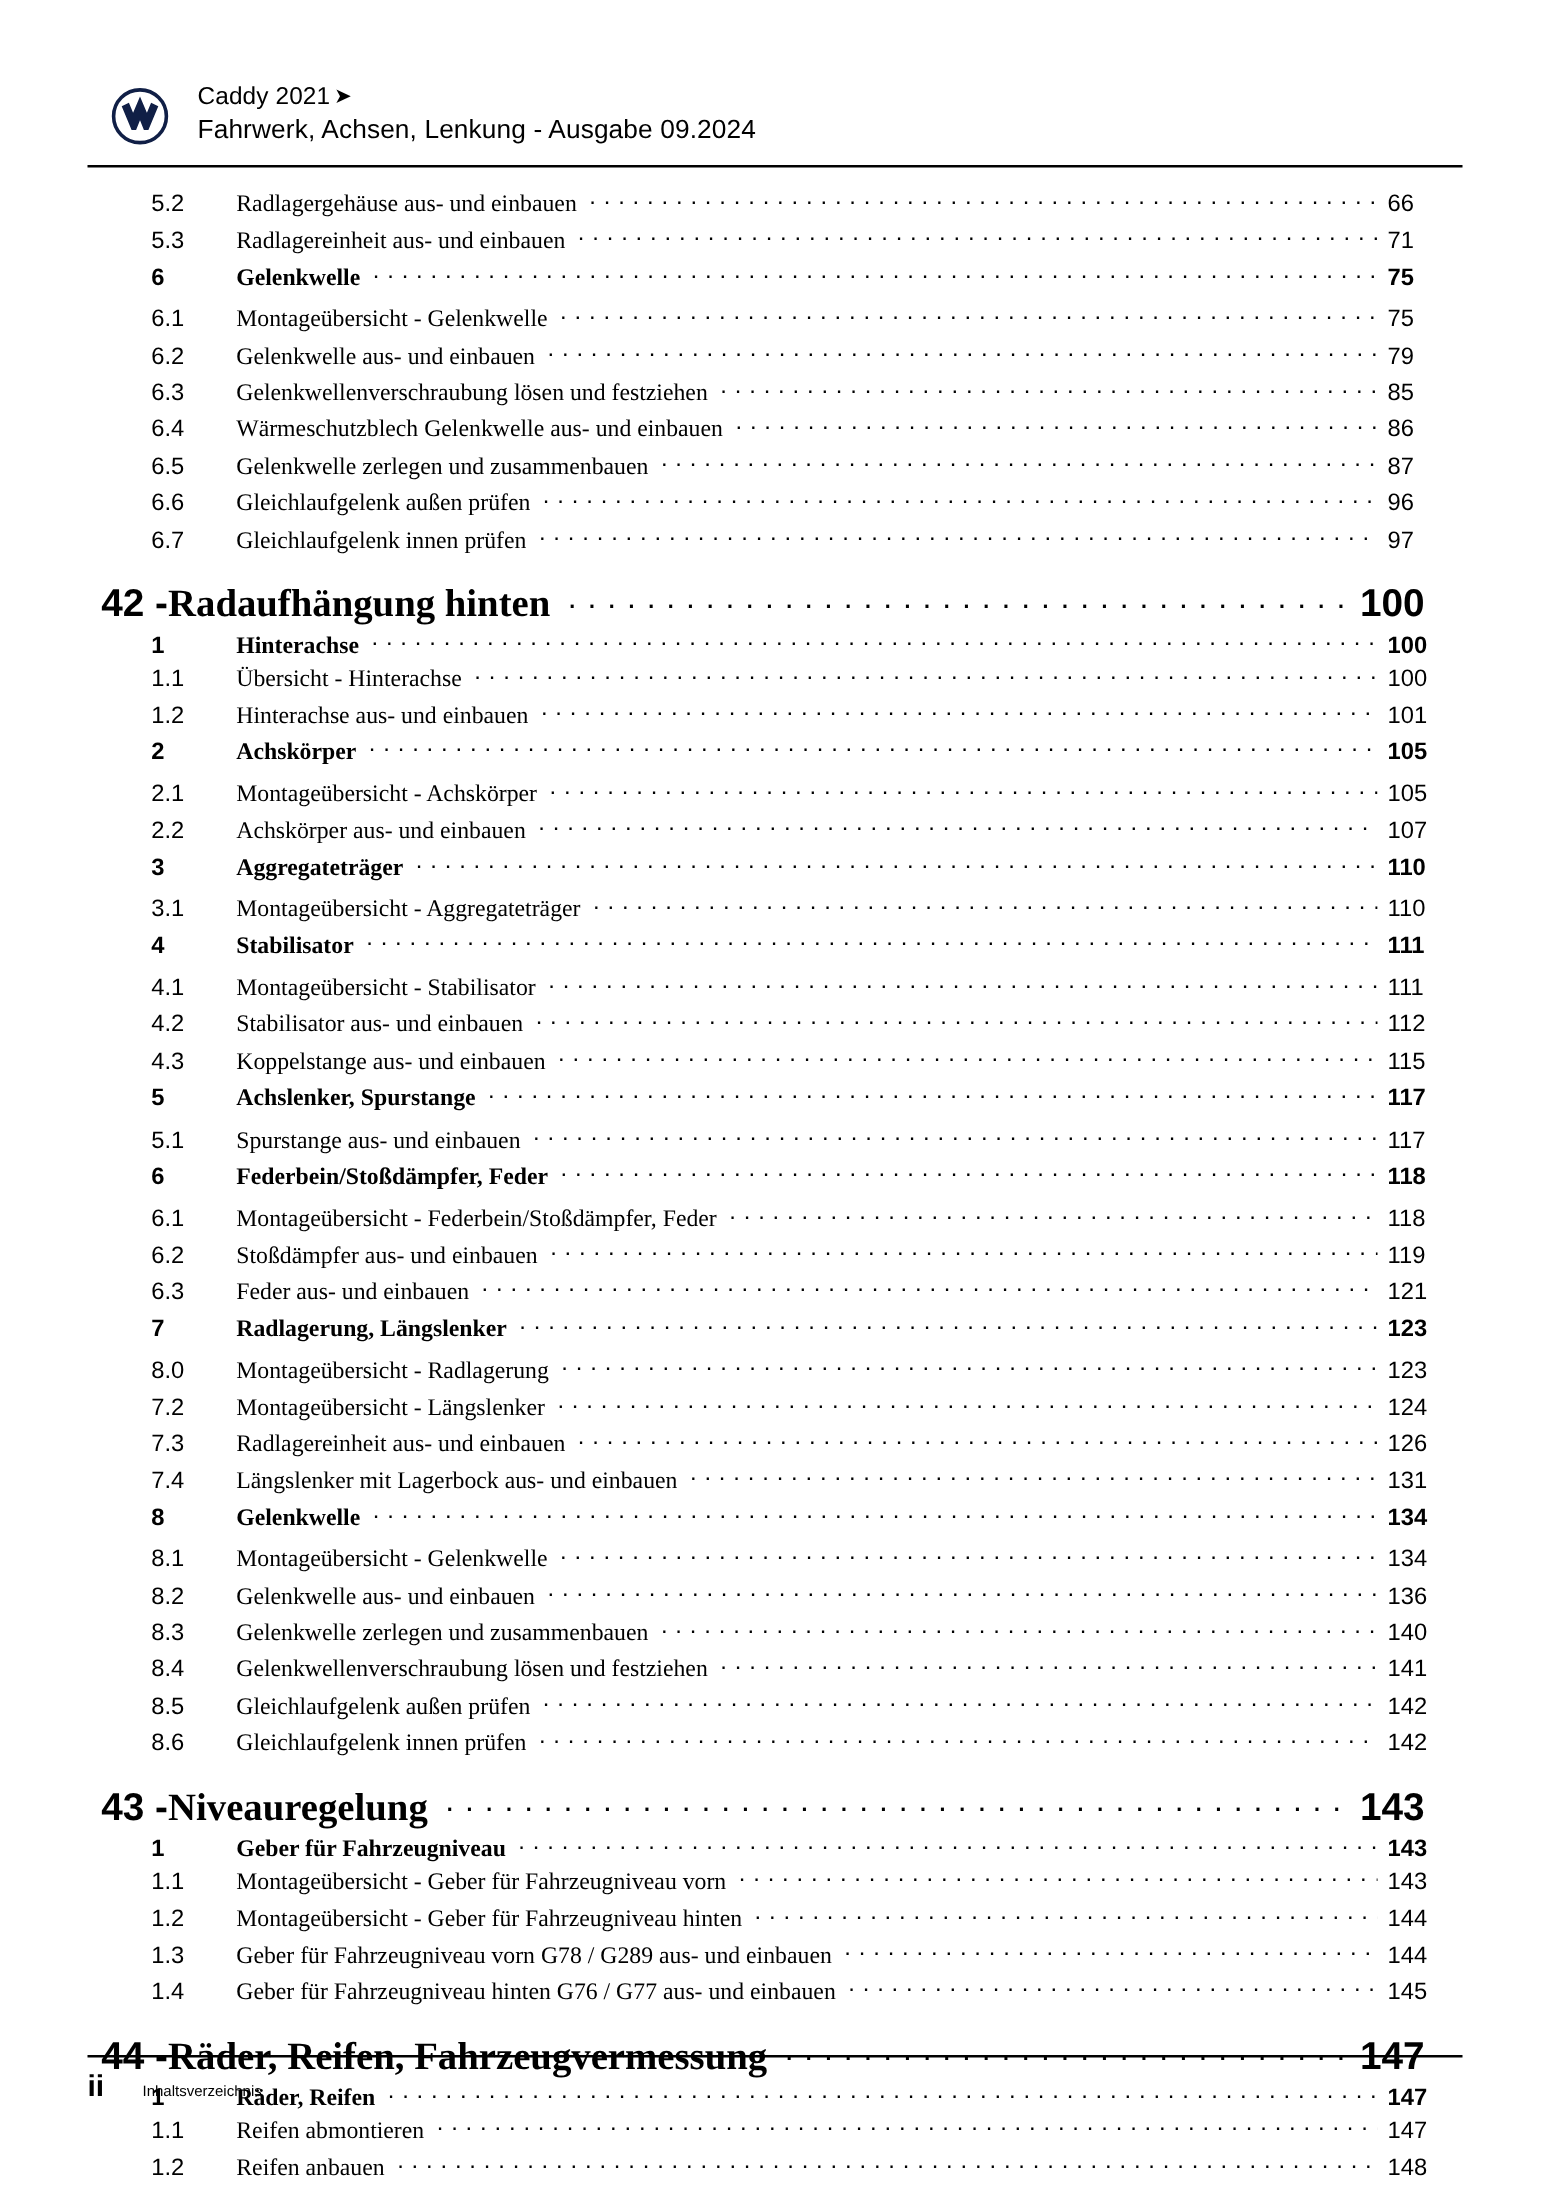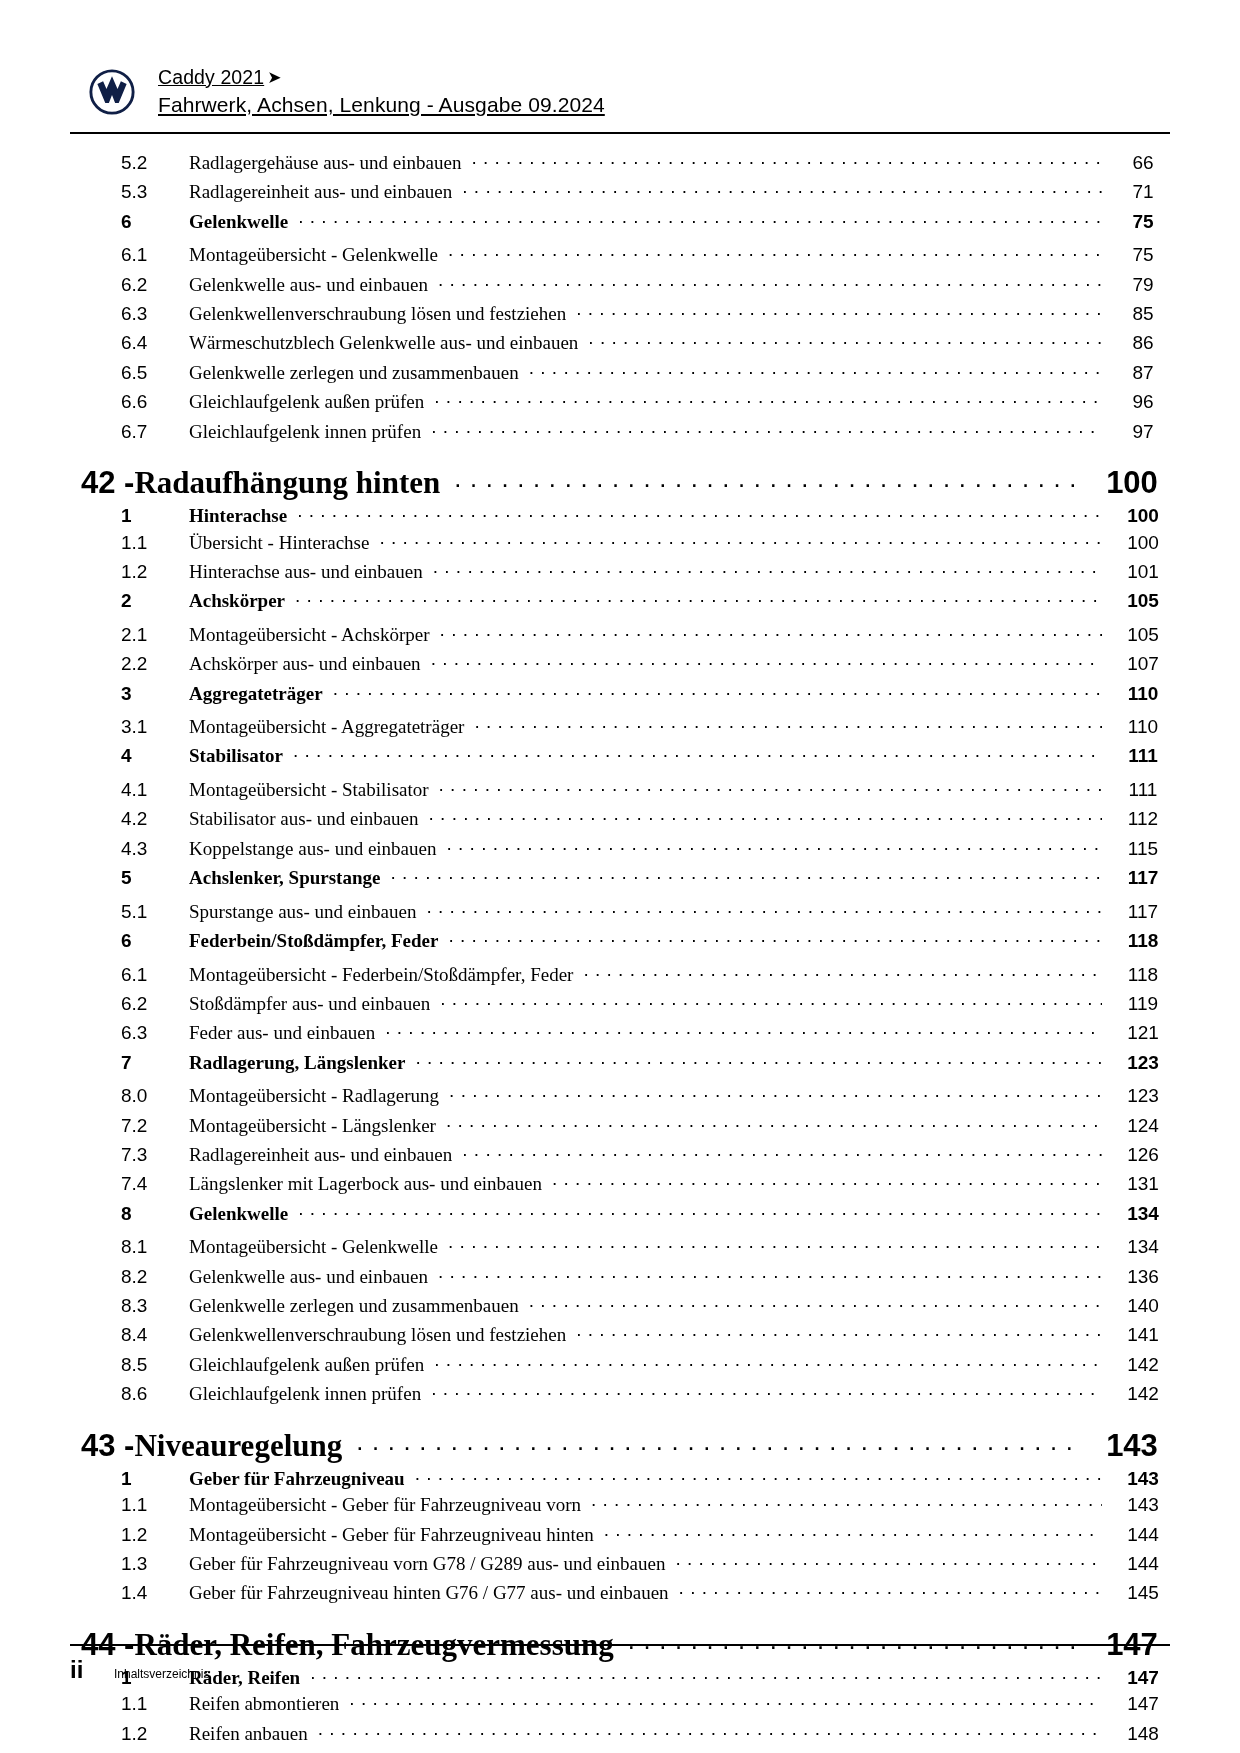--- a/index.html
+++ b/index.html
@@ -23,22 +23,21 @@
 
   
   .header {
     position: absolute;
     left: 88px;
     top: 62px;
     width: 1065px;
   }
   .header-row {
     display: flex;
-    align-items: flex-start;
-    text-decoration: underline;
+    align-items: center;
   }
   .vw-logo {
     width: 48px;
     height: 48px;
     flex: 0 0 48px;
     margin-top: 6px;
   }
   .header-text {
     margin-left: 22px;
     padding-top: 2px;
@@ -145,21 +144,21 @@
     letter-spacing: 0.5px;
     white-space: nowrap;
   }
   .row.lvl-chap .leader::after {
     font-size: 25.5px;
     letter-spacing: 0.8px;
   }
   .pageno {
     flex: 0 0 auto;
     width: 66px;
-    text-align: center;
+    text-align: left;
     white-space: nowrap;
     padding-left: 8px;
   }
   .row.lvl-chap .pageno {
     width: 88px;
   }
 
   
   .footer-rule {
     position: absolute;

